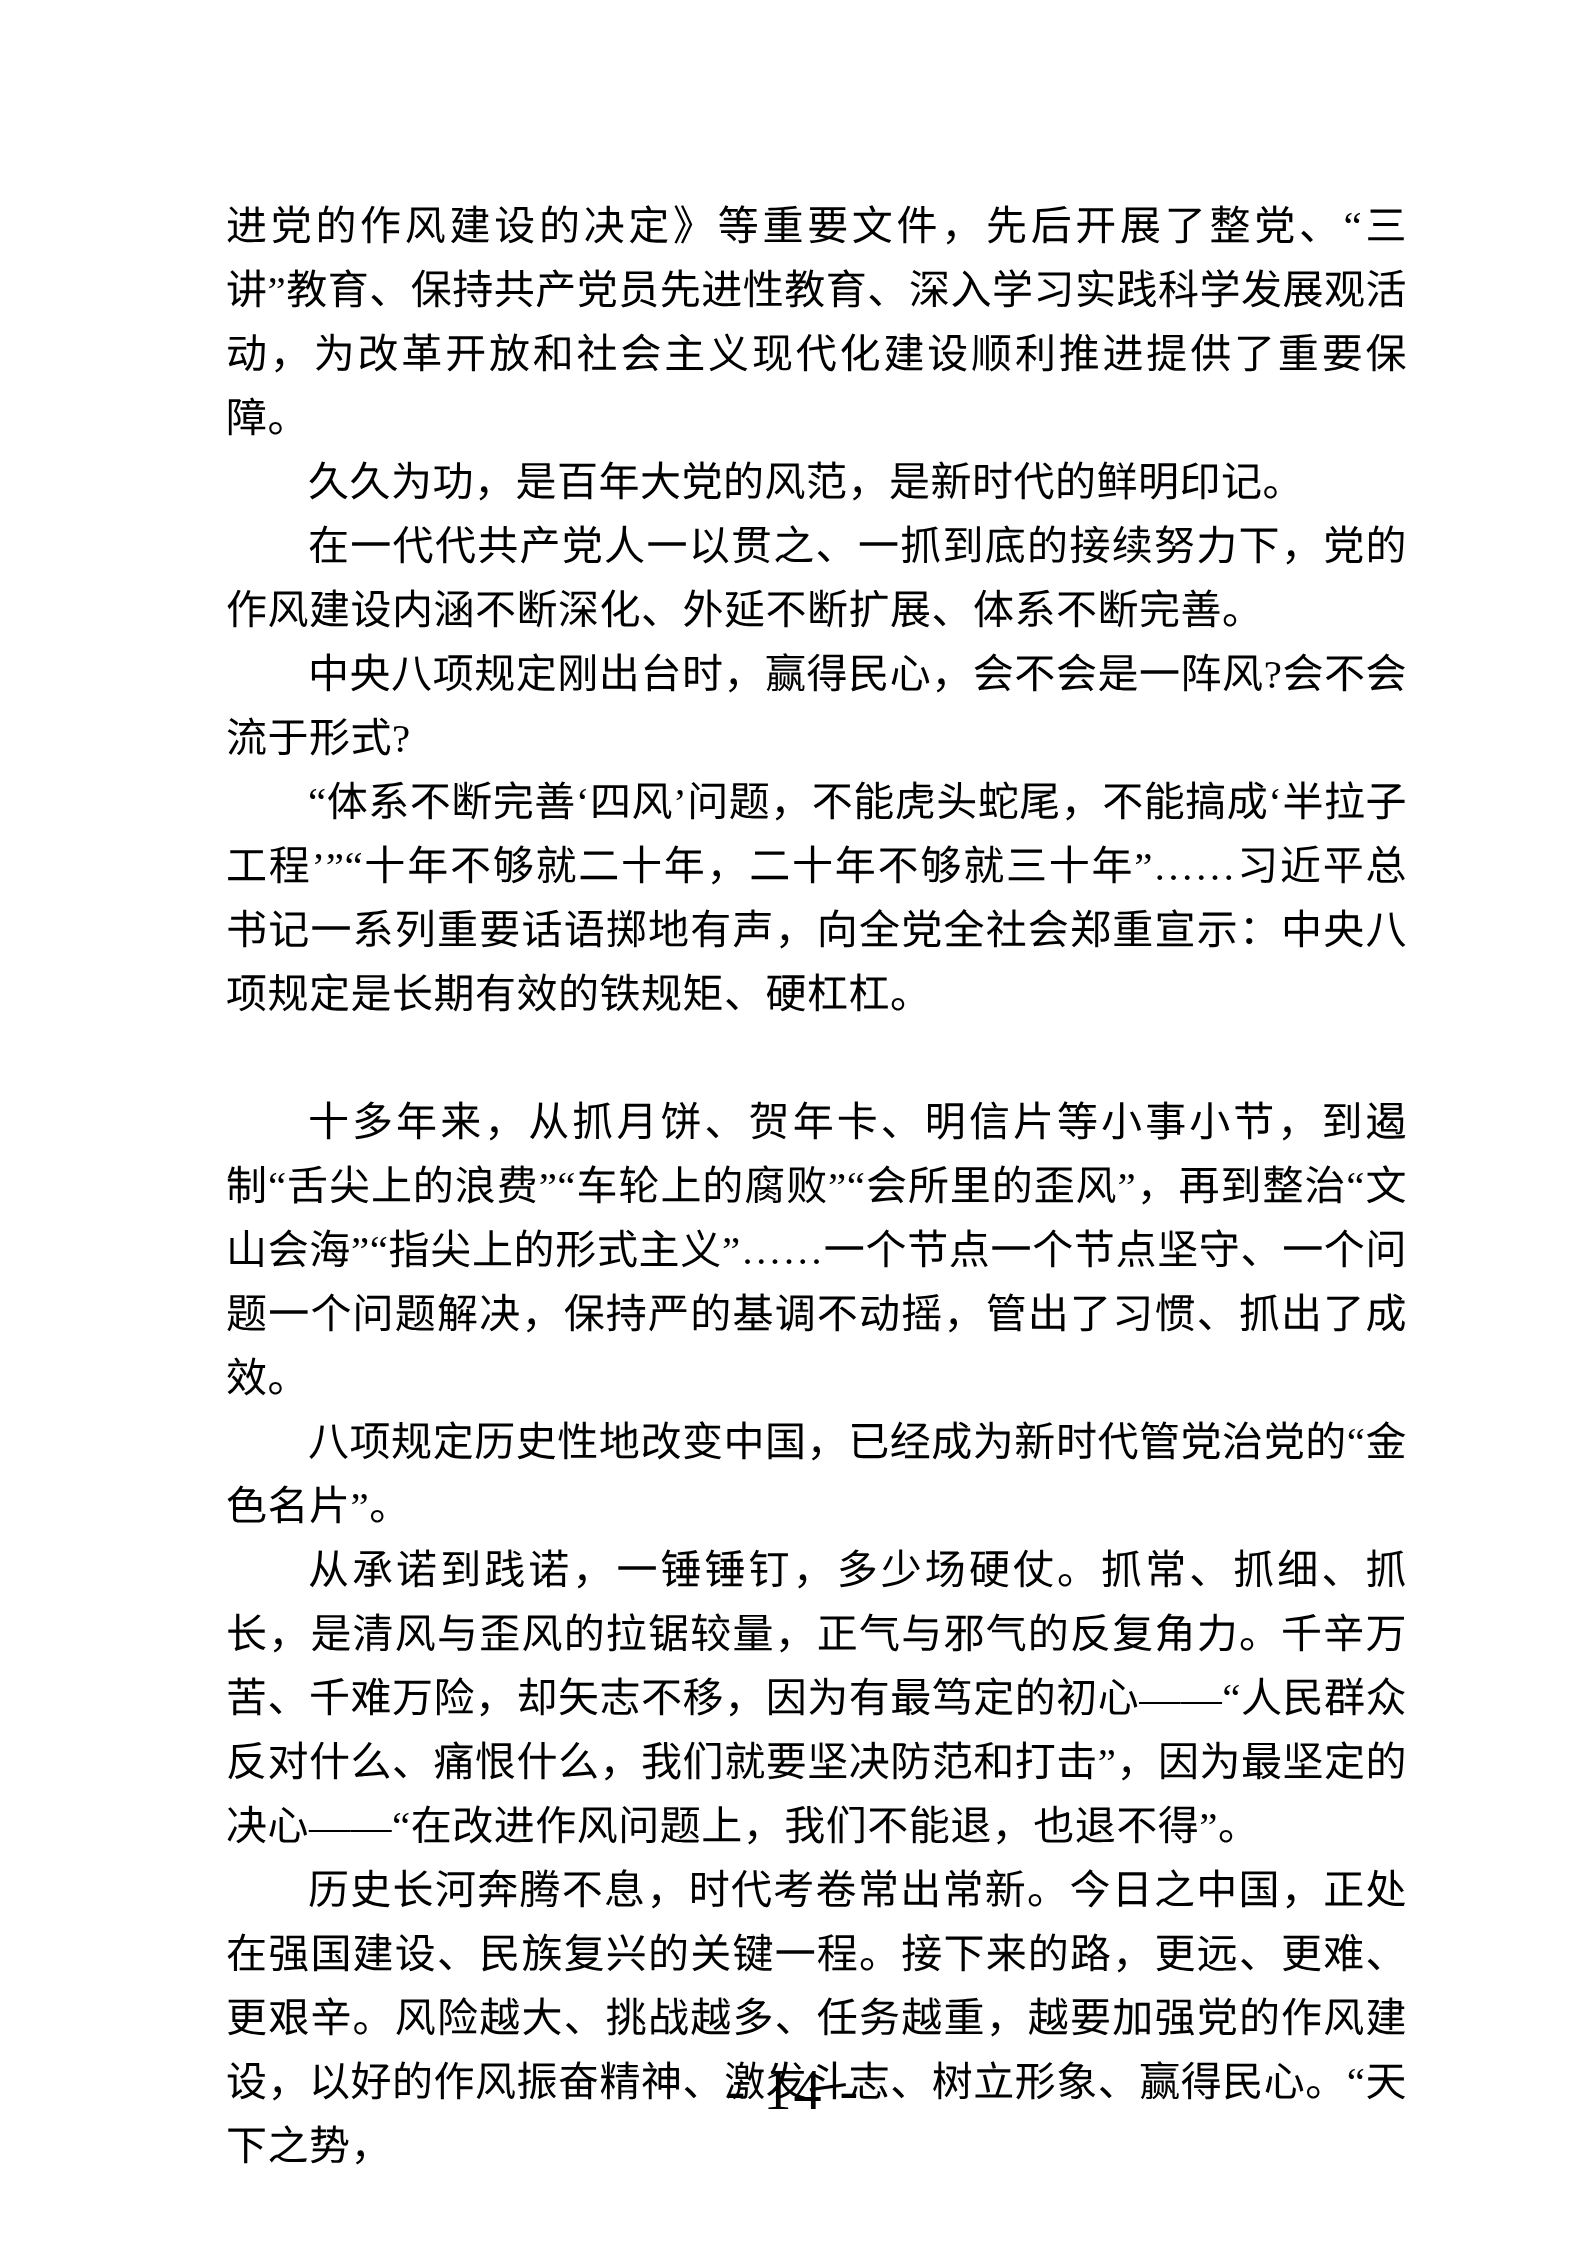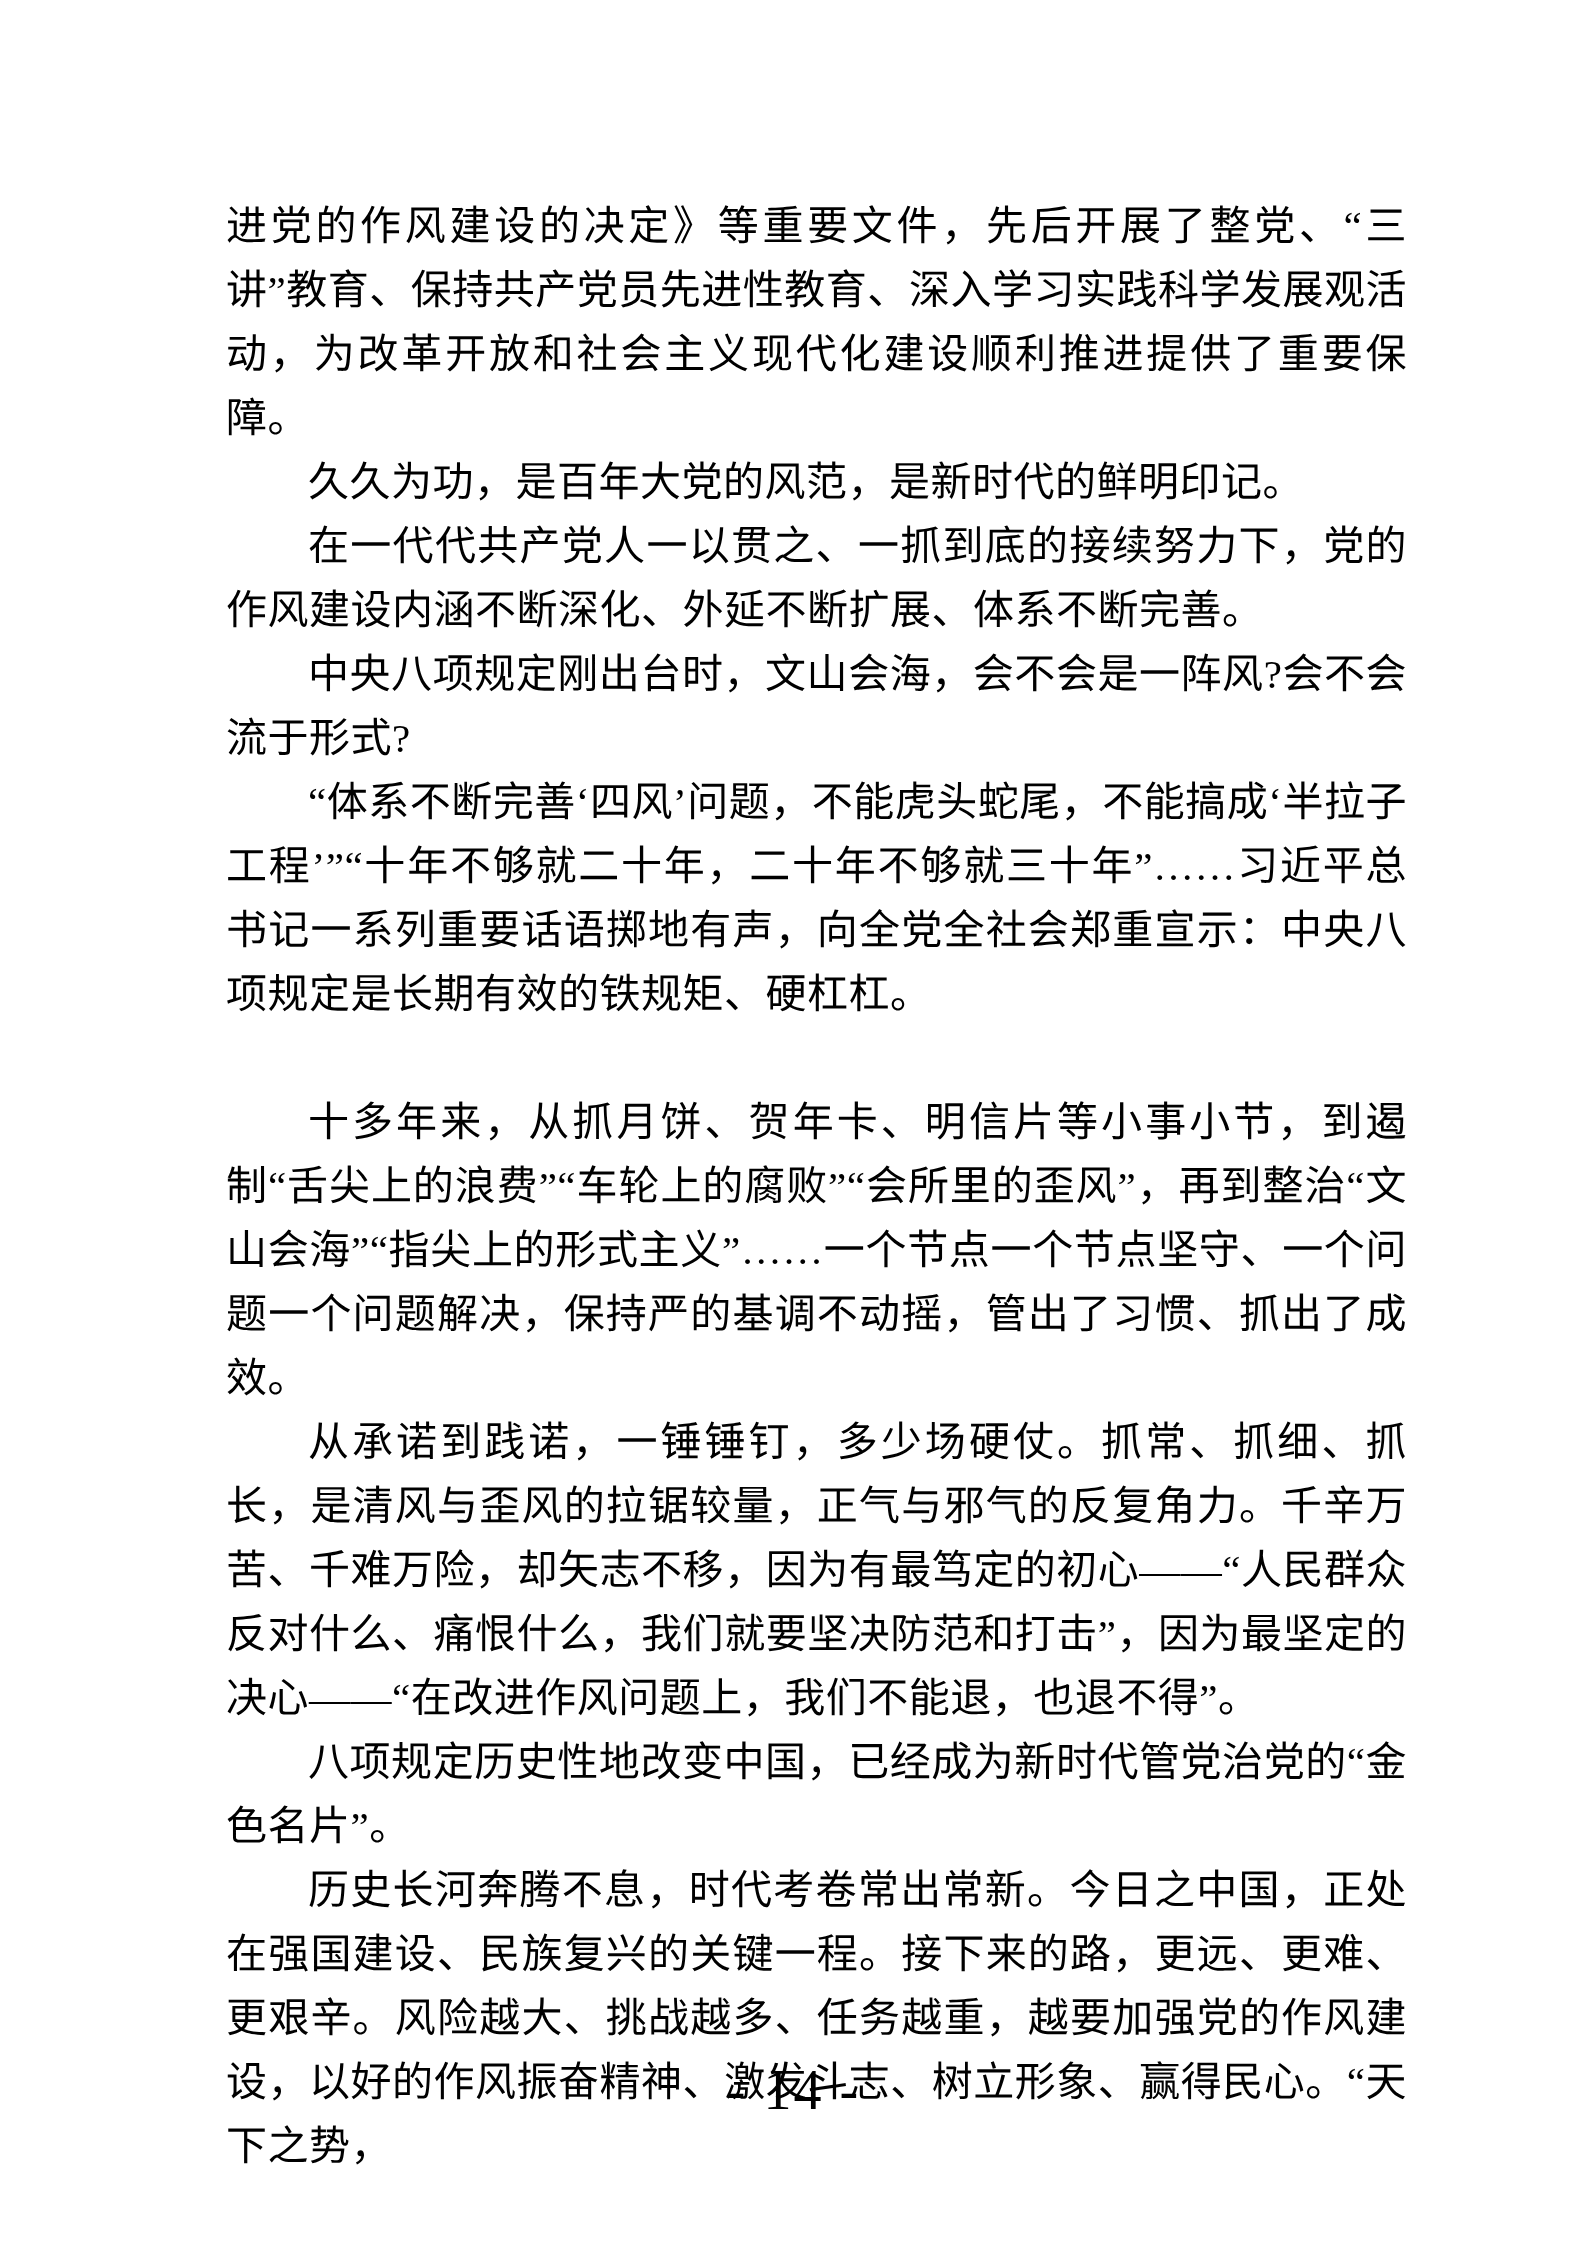--- a/index.html
+++ b/index.html
@@ -54,25 +54,25 @@
 </style>
 </head>
 <body>
 
 <div class="page">
 
   <div class="text-column">
     <p class="para">进党的作风建设的决定》等重要文件，先后开展了整党、“三讲”教育、保持共产党员先进性教育、深入学习实践科学发展观活动，为改革开放和社会主义现代化建设顺利推进提供了重要保障。</p>
     <p class="para indent">久久为功，是百年大党的风范，是新时代的鲜明印记。</p>
     <p class="para indent">在一代代共产党人一以贯之、一抓到底的接续努力下，党的作风建设内涵不断深化、外延不断扩展、体系不断完善。</p>
-    <p class="para indent">中央八项规定刚出台时，文山会海，会不会是一阵风?会不会流于形式?</p>
+    <p class="para indent">中央八项规定刚出台时，赢得民心，会不会是一阵风?会不会流于形式?</p>
     <p class="para indent">“体系不断完善‘四风’问题，不能虎头蛇尾，不能搞成‘半拉子工程’”“十年不够就二十年，二十年不够就三十年”……习近平总书记一系列重要话语掷地有声，向全党全社会郑重宣示：中央八项规定是长期有效的铁规矩、硬杠杠。</p>
     <p class="para indent gap-before">十多年来，从抓月饼、贺年卡、明信片等小事小节，到遏制“舌尖上的浪费”“车轮上的腐败”“会所里的歪风”，再到整治“文山会海”“指尖上的形式主义”……一个节点一个节点坚守、一个问题一个问题解决，保持严的基调不动摇，管出了习惯、抓出了成效。</p>
+    <p class="para indent">八项规定历史性地改变中国，已经成为新时代管党治党的“金色名片”。</p>
     <p class="para indent">从承诺到践诺，一锤锤钉，多少场硬仗。抓常、抓细、抓长，是清风与歪风的拉锯较量，正气与邪气的反复角力。千辛万苦、千难万险，却矢志不移，因为有最笃定的初心——“人民群众反对什么、痛恨什么，我们就要坚决防范和打击”，因为最坚定的决心——“在改进作风问题上，我们不能退，也退不得”。</p>
-    <p class="para indent">八项规定历史性地改变中国，已经成为新时代管党治党的“金色名片”。</p>
     <p class="para indent">历史长河奔腾不息，时代考卷常出常新。今日之中国，正处在强国建设、民族复兴的关键一程。接下来的路，更远、更难、更艰辛。风险越大、挑战越多、任务越重，越要加强党的作风建设，以好的作风振奋精神、激发斗志、树立形象、赢得民心。“天下之势，</p>
   </div>
 
   <div class="page-footer">
     <span class="page-number">- 14 -</span>
   </div>
 
 </div>
 
 </body></html>

